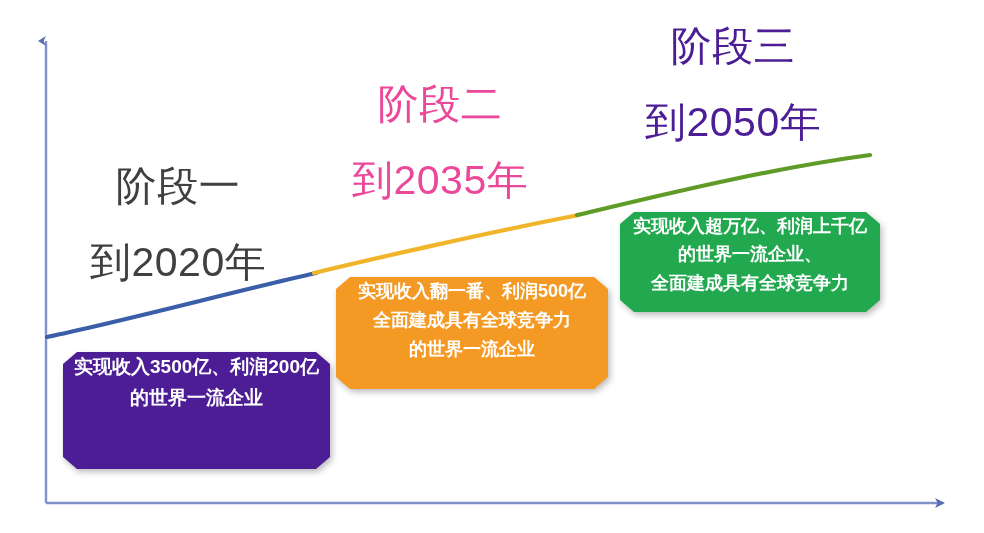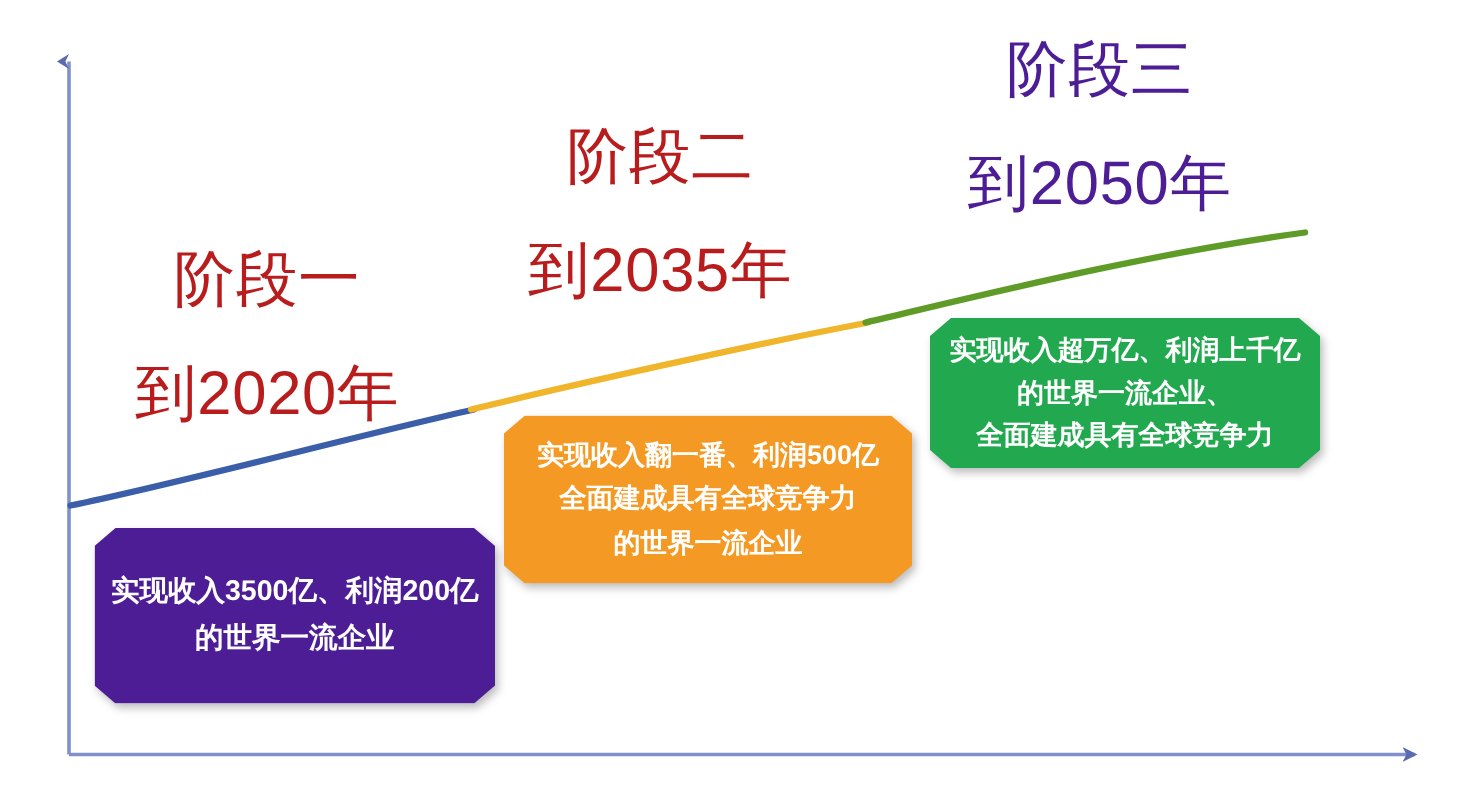--- a/index.html
+++ b/index.html
@@ -35,43 +35,43 @@
     font-weight: 400;
     letter-spacing: 0.5px;
   }
   .stage-heading .hl1 { display: block; }
   .stage-heading .hl2 { display: block; margin-top: 28px; }
 
   #heading-1 {
     left: 90px;
     top: 162px;
     font-size: 41px;
-    color: #b91c1c;
+    color: #404040;
   }
   #heading-2 {
     left: 352px;
     top: 80px;
     font-size: 41px;
-    color: #b91c1c;
+    color: #ec4899;
   }
   #heading-3 {
     left: 645px;
     top: 22px;
     font-size: 41px;
     color: #4c1d95;
   }
 
   
   .callout {
     position: absolute;
     box-sizing: border-box;
     display: flex;
     flex-direction: column;
     align-items: center;
-    justify-content: center;
+    justify-content: flex-start;
     color: #ffffff;
     text-align: center;
     font-weight: 700;
     -webkit-clip-path: polygon(
        14px 0, calc(100% - 14px) 0,
        100% 12px, 100% calc(100% - 12px),
        calc(100% - 14px) 100%, 14px 100%,
        0 calc(100% - 12px), 0 12px);
     clip-path: polygon(
        14px 0, calc(100% - 14px) 0,

